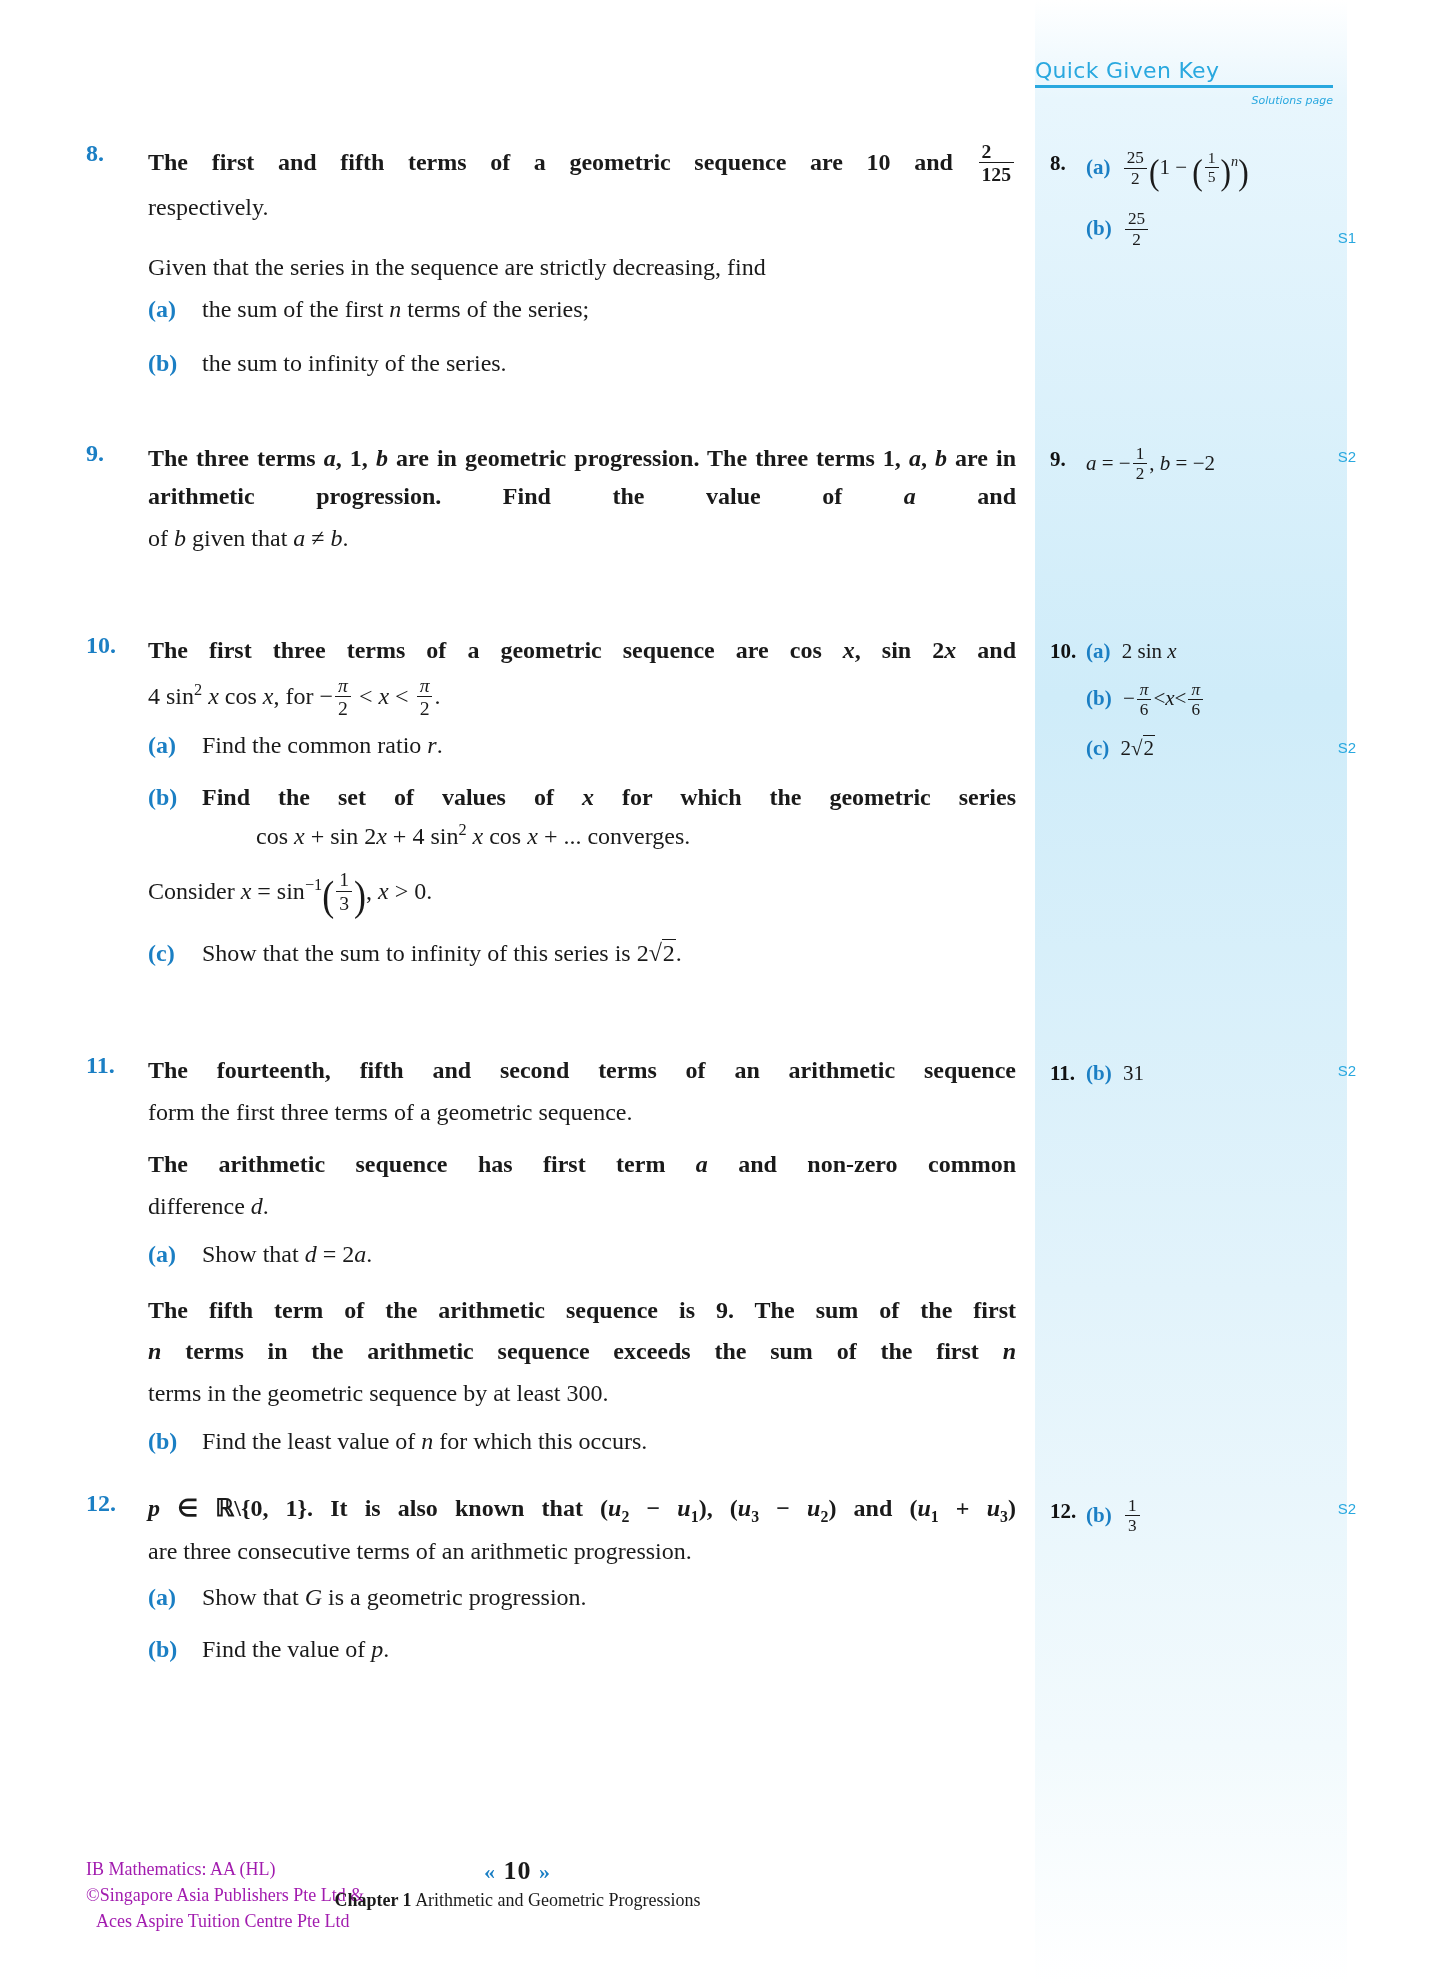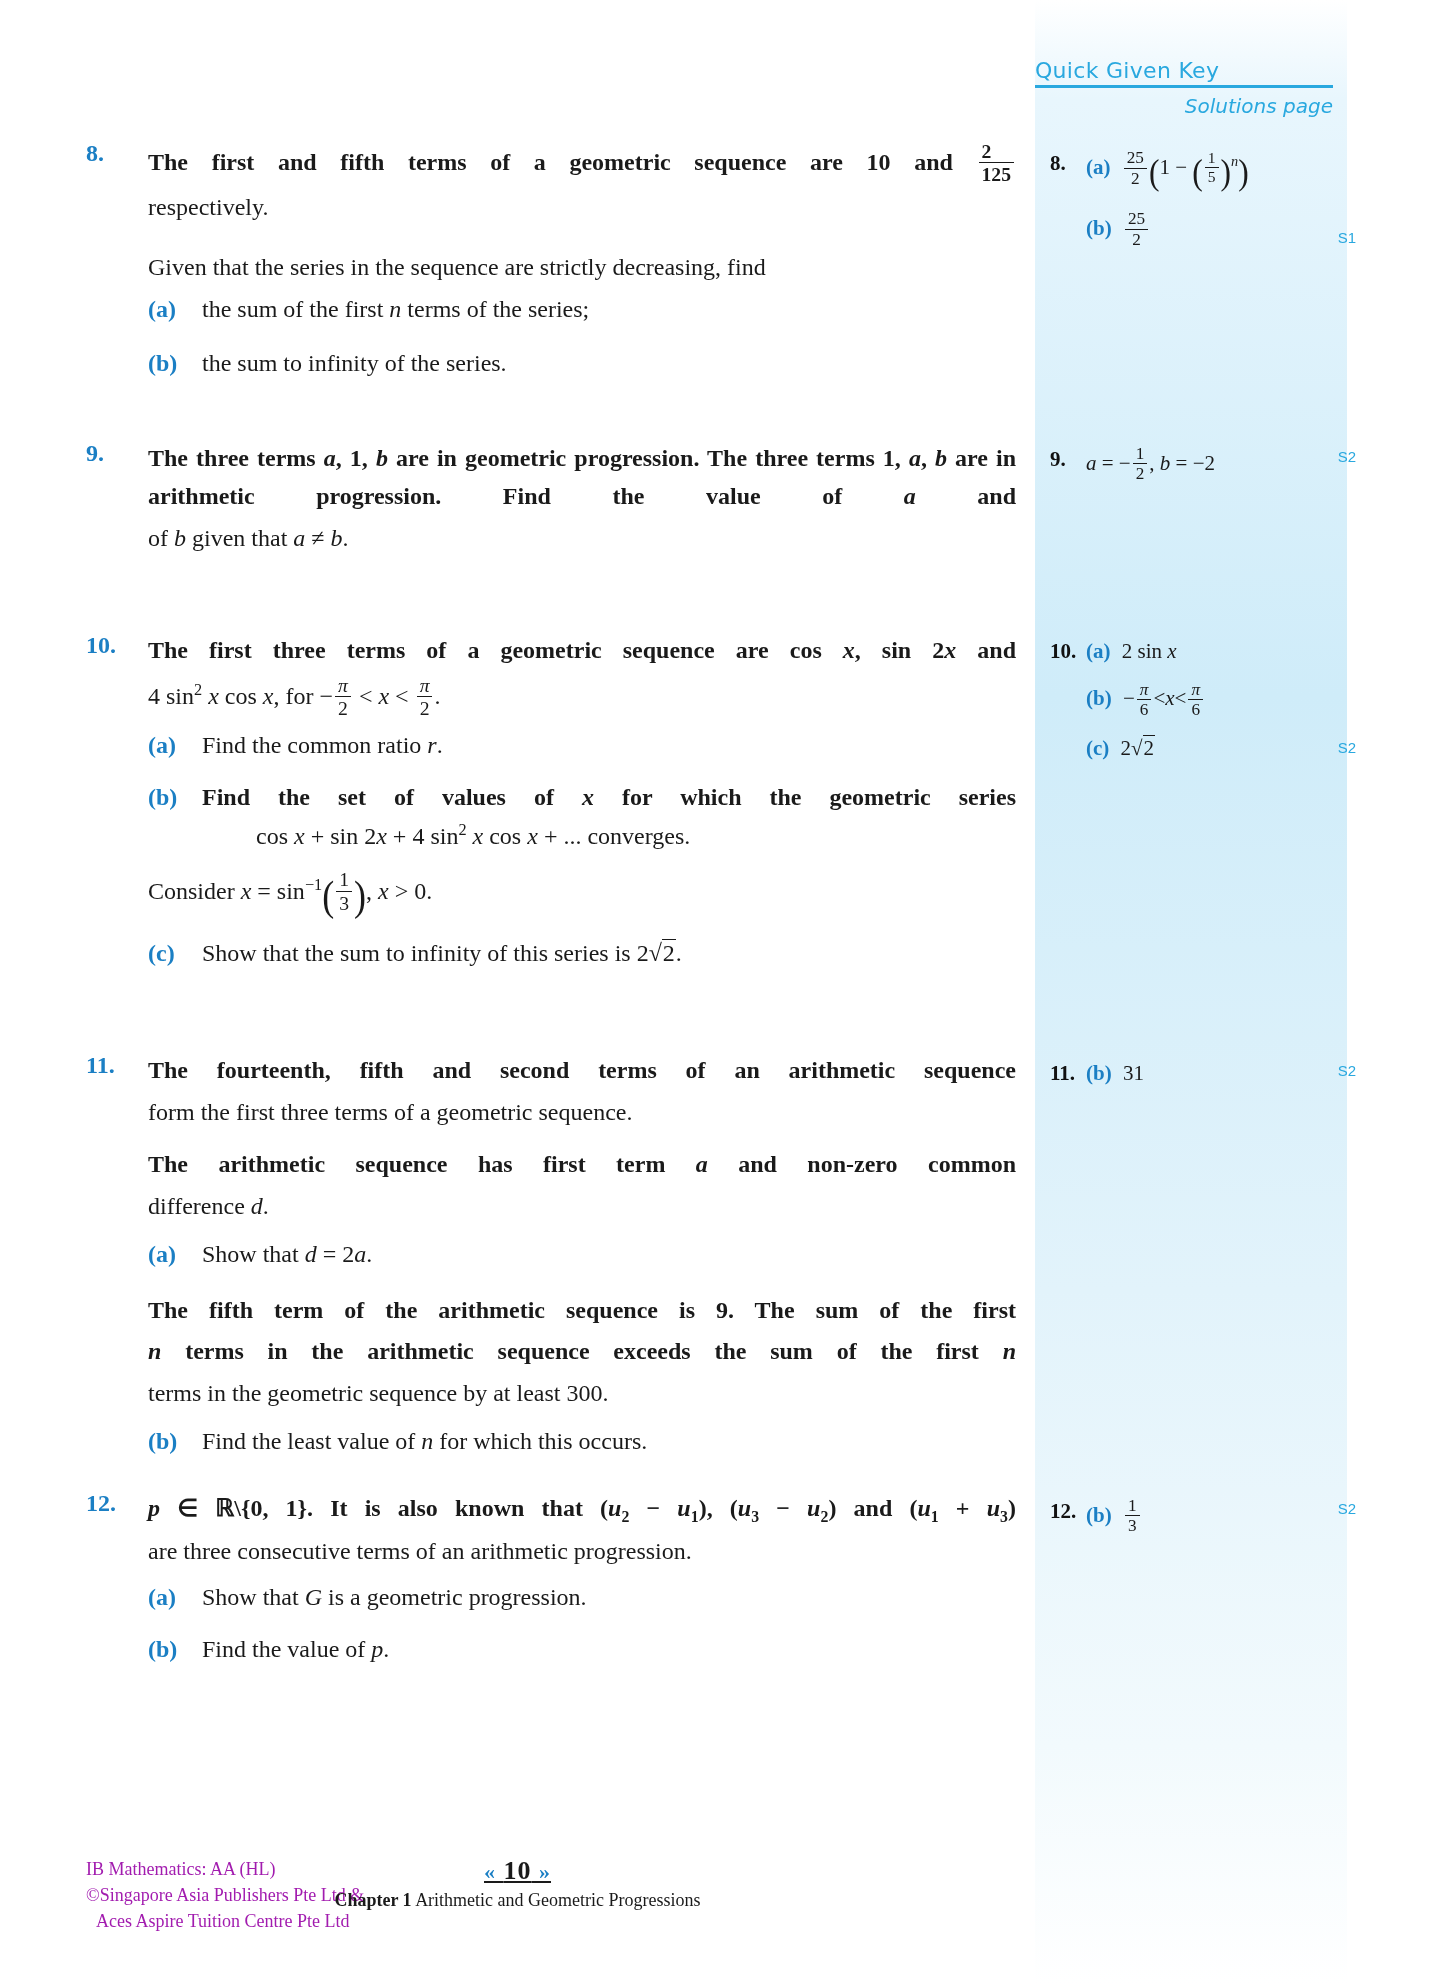--- a/index.html
+++ b/index.html
@@ -50,21 +50,21 @@
   }
   .qak-rule {
     margin-top: 2px;
     width: 298px;
     height: 3px;
     background: #29a8df;
   }
   .qak-sub {
     margin-top: 6px;
     font-family: "DejaVu Sans", sans-serif;
-    font-size: 20px;
+    font-size: 11px;
     color: #29a8df;
     text-align: right;
     width: 298px;
     font-style: italic;
   }
 
   
   .questions {
     position: absolute;
     left: 0;
@@ -194,21 +194,20 @@
     position: absolute;
     left: 0;
     top: 1856px;
     width: 1035px;
     text-align: center;
   }
   .page-no {
     font-size: 26px;
     font-weight: bold;
     letter-spacing: 1px;
-    text-decoration: underline;
   }
   .chev { color: #1b7fc4; font-size: 22px; }
   .footer-chapter {
     margin-top: 4px;
     font-size: 18px;
   }
   .footer-chapter b { font-weight: bold; }
 </style>
 </head>
 <body>

